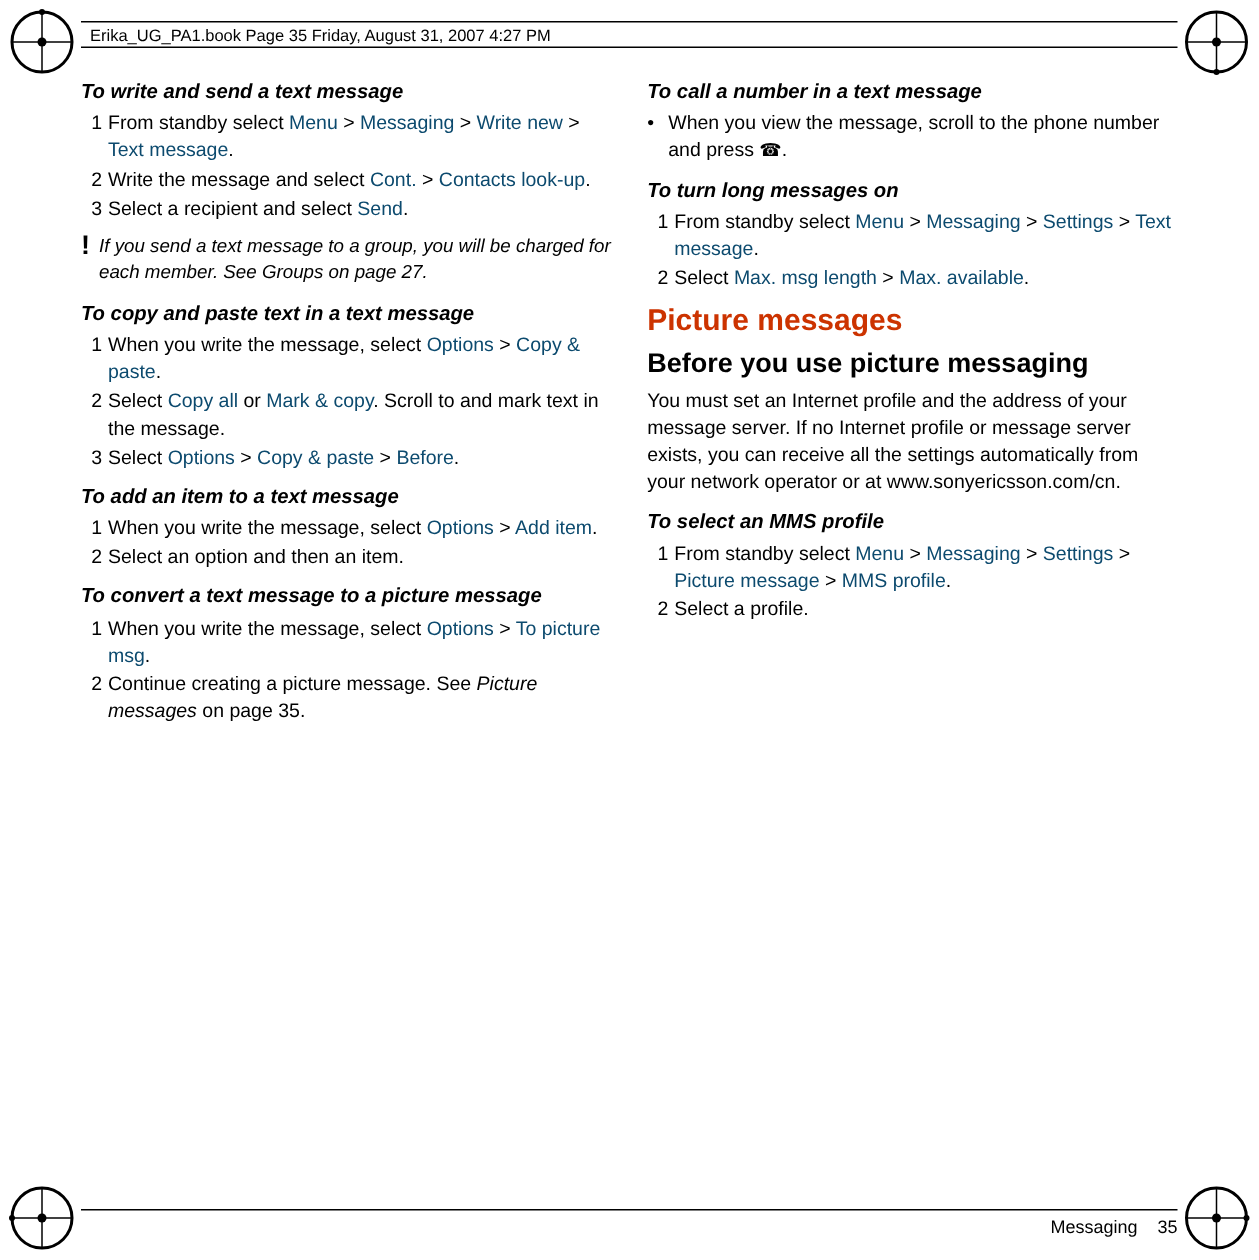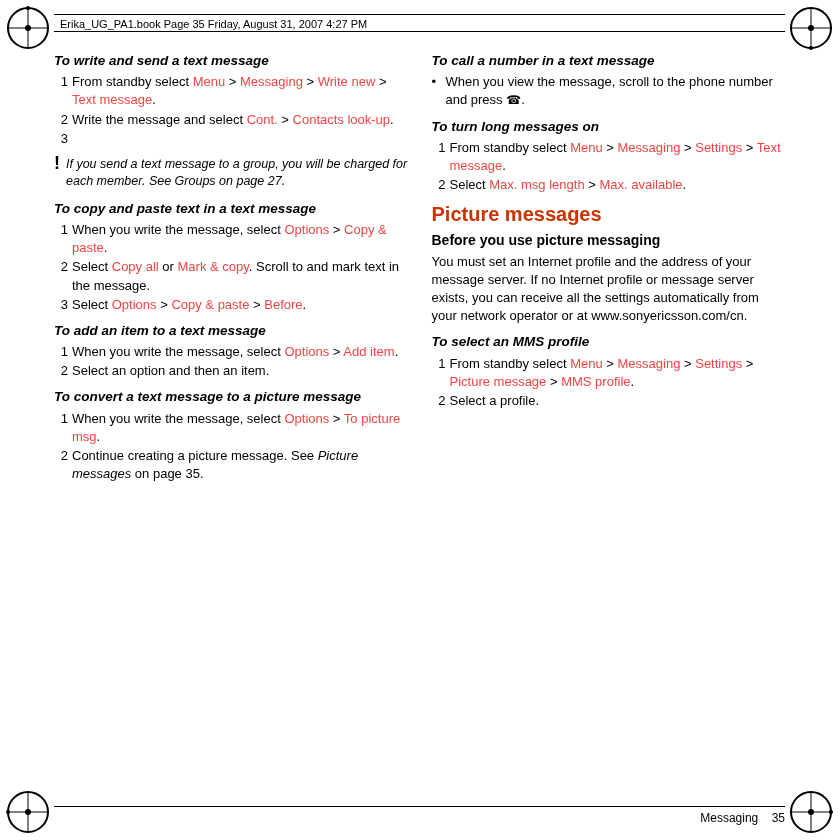--- a/index.html
+++ b/index.html
@@ -102,21 +102,21 @@
       gap: 4px;
       line-height: 1.4;
       font-size: 13px;
     }
     .bullet-list li .bull {
       min-width: 10px;
     }
 
     
     .link {
-      color: #ef4444;
+      color: #0c4a6e;
     }
 
     
     .warning-box {
       display: flex;
       gap: 6px;
       margin: 6px 0 10px 0;
       font-style: italic;
       font-size: 12.5px;
       line-height: 1.35;
@@ -140,21 +140,21 @@
     }
 
     .body-para {
       font-size: 13px;
       line-height: 1.4;
       margin-bottom: 8px;
     }
 
     .sub-heading {
       font-weight: bold;
-      font-size: 14px;
+      font-size: 18px;
       margin-bottom: 3px;
       line-height: 1.3;
     }
 
     
     .footer {
       position: absolute;
       bottom: 14px;
       left: 54px;
       right: 54px;
@@ -230,20 +230,21 @@
         <li>
           <span class="num">1</span>
           <span>From standby select <span class="link">Menu</span> &gt; <span class="link">Messaging</span> &gt; <span class="link">Write new</span> &gt; <span class="link">Text message</span>.</span>
         </li>
         <li>
           <span class="num">2</span>
           <span>Write the message and select <span class="link">Cont.</span> &gt; <span class="link">Contacts look-up</span>.</span>
         </li>
         <li>
           <span class="num">3</span>
+          <span>Select a recipient and select <span class="link">Send</span>.</span>
         </li>
       </ol>
     </div>
 
     <div class="warning-box">
       <span class="warning-icon">!</span>
       <span><em>If you send a text message to a group, you will be charged for each member. See Groups on page 27.</em></span>
     </div>
 
     <div>

